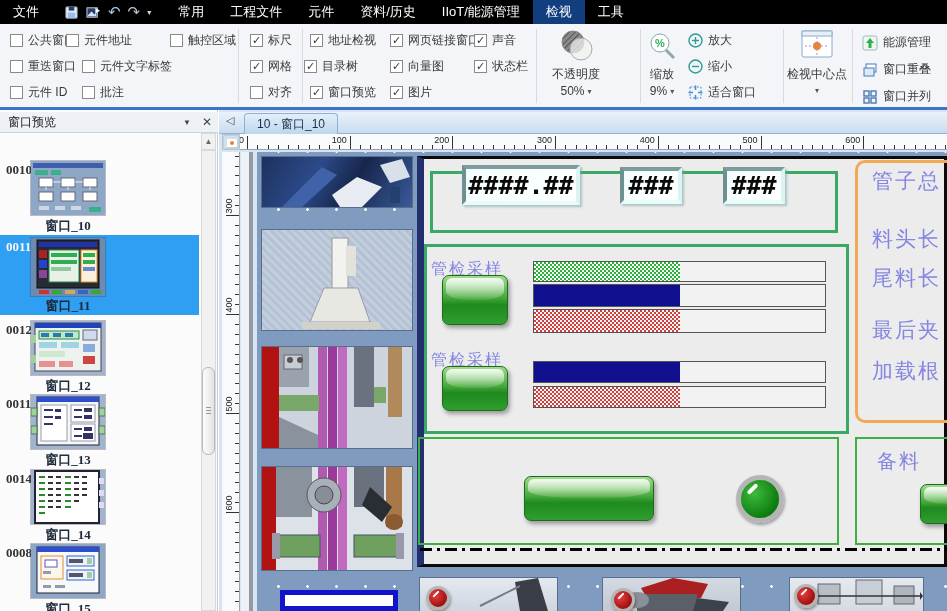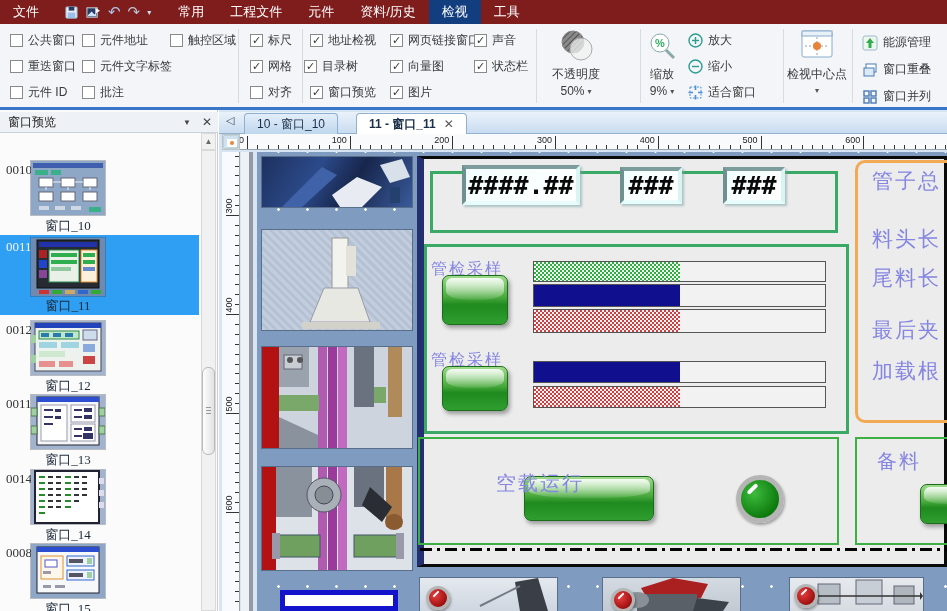--- a/index.html
+++ b/index.html
@@ -1,21 +1,21 @@
 <!DOCTYPE html>
 <html><head>
 <meta charset="utf-8">
 <style>
   * { box-sizing: border-box; margin: 0; padding: 0; }
   html,body { width:947px; height:611px; overflow:hidden; }
   body { font-family:"Liberation Sans", sans-serif; }
   .page { position:relative; width:947px; height:611px; background:#fff; overflow:hidden; }
 
   
-  .menubar { position:absolute; left:0; top:0; width:947px; height:24px; background:#7f1d1d; display:flex; align-items:center; }
+  .menubar { position:absolute; left:0; top:0; width:947px; height:24px; background:#000000; display:flex; align-items:center; }
   .mitem { color:#fff; font-size:13px; padding:0 13px; height:24px; line-height:24px; cursor:default; }
   .mitem.sel { background:#123d7e; }
   .qat { display:flex; align-items:center; gap:7px; margin:0 14px 0 12px; }
   .qat svg { display:block; }
   .qat .uglyph { font-size:15px; line-height:16px; }
 
   
   .ribbon { position:absolute; left:0; top:24px; width:947px; height:86px; background:#f3f5f8; border-bottom:3px solid #3a76c8; }
   .rsep { position:absolute; top:5px; width:1px; height:74px; background:#d8dce2; }
   .cb { position:absolute; display:flex; align-items:center; gap:5px; font-size:12px; color:#3a3a3a; height:15px; cursor:default; }
@@ -26,21 +26,21 @@
   .rval { position:absolute; font-size:12px; color:#3a3a3a; display:flex; align-items:center; gap:3px; justify-content:center; }
   .dd { font-size:8px; color:#555; }
   .ricon { position:absolute; }
   .rbtn { position:absolute; display:flex; align-items:center; gap:5px; font-size:12px; color:#3a3a3a; cursor:default; }
 
   
   .sidebar { position:absolute; left:0; top:110px; width:218px; height:501px; background:#fbfbfb; border-right:1px solid #c6ccd4; }
   .sb-head { position:absolute; left:0; top:2px; width:218px; height:21px; background:#eef2f6; border-bottom:1px solid #ccd2d9; font-size:12px; color:#222; line-height:21px; padding-left:8px; }
   .sb-head .hbtn { position:absolute; top:0; width:18px; height:21px; text-align:center; color:#444; cursor:default; }
   .slist { position:absolute; left:0; top:23px; width:199px; height:478px; overflow:hidden; background:#fbfbfb; }
-  .sitem { position:absolute; left:0; width:199px; height:76px; font-family:"Liberation Serif", serif; }
+  .sitem { position:absolute; left:0; width:199px; height:76px; font-family:"Liberation Serif", serif;font-weight:bold; }
   .sitem.sel { background:#2e9ff2; }
   .sid { position:absolute; left:6px; top:4px; font-size:13px; color:#333; }
   .sitem.sel .sid { color:#f6f6f6; }
   .thumb { position:absolute; left:31px; top:3px; width:74px; height:54px; box-shadow:0 0 0 1px rgba(60,70,90,.35); }
   .scap { position:absolute; left:31px; top:59px; width:74px; text-align:center; font-size:13px; color:#1c2a3a; }
   .sb-track { position:absolute; left:201px; top:40px; width:15px; height:461px; background:#f1f1f1; border:1px solid #d9d9d9; }
   .sb-up { position:absolute; left:201px; top:23px; width:15px; height:17px; background:#f1f1f1; border:1px solid #d9d9d9; font-size:8px; color:#666; text-align:center; line-height:15px; }
   .sb-thumb { position:absolute; left:202px; top:257px; width:13px; height:88px; background:linear-gradient(90deg,#fdfdfd,#e2e2e2); border:1px solid #b8b8b8; border-radius:6px; }
   .sb-thumb::after { content:""; position:absolute; left:3px; right:3px; top:42px; height:1px; background:#999; box-shadow:0 3px 0 #999, 0 -3px 0 #999; }
 
@@ -124,37 +124,38 @@
           </svg>
         </span>
       <span class="uglyph" style="color:#a9c4ec">↶</span>
       <span class="uglyph" style="color:#b9c3d2">↷</span>
       <span style="color:#cfe0f4;font-size:8px">▾</span>
     </div>
     <div class="mitem">常用</div>
     <div class="mitem">工程文件</div>
     <div class="mitem">元件</div>
     <div class="mitem">资料/历史</div>
+    <div class="mitem">IIoT/能源管理</div>
     <div class="mitem sel">检视</div>
     <div class="mitem">工具</div>
   </div>
 
   <div class="ribbon">
     <div class="rsep" style="left:238px"></div>
     <div class="rsep" style="left:302px"></div>
     <div class="rsep" style="left:536px"></div>
     <div class="rsep" style="left:640px"></div>
     <div class="rsep" style="left:783px"></div>
     <div class="rsep" style="left:852px"></div>
 
     <label class="cb" style="left:10px;top:9px">
         <span class="box"></span>
         <span>公共窗口</span>
       </label>
-    <label class="cb" style="left:82px;top:9px">
+    <label class="cb" style="left:66px;top:9px">
         <span class="box"></span>
         <span>元件地址</span>
       </label>
     <label class="cb" style="left:170px;top:9px">
         <span class="box"></span>
         <span>触控区域</span>
       </label>
     <label class="cb" style="left:10px;top:35px">
         <span class="box"></span>
         <span>重迭窗口</span>
@@ -490,21 +491,20 @@
     </div>
     <div class="sb-up">▲</div>
     <div class="sb-track"></div>
     <div class="sb-thumb"></div>
   </div>
 
   <div class="canvas-panel"></div>
   <div class="tabbar"></div>
   <span class="tab-scroll">◁</span>
   <div class="ctab" style="left:244px"><span>10 - 窗口_10</span></div>
-  <div class="ctab active" style="left:356px"><span>11 - 窗口_11</span><span class="tab-close">✕</span></div>
 
   <div class="corner"><svg width="16" height="14" viewBox="0 0 16 14">
         <rect x="1" y="1" width="14" height="12" fill="#fff" stroke="#8aa"></rect>
         <rect x="1" y="1" width="14" height="3" fill="#cfe0f0"></rect>
         <rect x="1" y="4" width="3" height="9" fill="#cfe0f0"></rect>
         <circle cx="9" cy="8" r="2" fill="#e8833a"></circle>
       </svg></div>
   <div class="hruler" id="hruler">
       <div class="tick major" style="left: 7px;"></div>
       <span class="rlabel" style="left: -24px;">0</span>
@@ -731,21 +731,20 @@
     </div>
 
   <div class="ogroup" style="left:855px;top:160px;width:112px;height:263px"></div>
   <div class="ptext" style="left:872px;top:167px;width:76px;font-size:21px">管子总</div>
   <div class="ptext" style="left:872px;top:225px;width:76px;font-size:21px">料头长</div>
   <div class="ptext" style="left:872px;top:264px;width:76px;font-size:21px">尾料长</div>
   <div class="ptext" style="left:872px;top:316px;width:76px;font-size:21px">最后夹</div>
   <div class="ptext" style="left:872px;top:357px;width:76px;font-size:21px">加载根</div>
 
   <div class="ggroup thin" style="left:418px;top:437px;width:421px;height:108px"></div>
-  <div class="ptext" style="left:496px;top:470px;font-size:20px;z-index:6">空载运行</div>
   <div class="gbtn" style="left:524px;top:476px;width:130px;height:45px"></div>
   <div class="led" style="left:736px;top:475px"></div>
 
   <div class="ggroup thin" style="left:855px;top:437px;width:112px;height:108px"></div>
   <div class="ptext" style="left:877px;top:448px;font-size:20px;z-index:6">备料</div>
   <div class="gbtn" style="left:920px;top:484px;width:60px;height:40px"></div>
 
   <div class="dashline"></div>
 
   <div class="mimg" style="left:420px;top:578px;width:137px;height:33px;background:linear-gradient(180deg,#e4e9ef,#cfd6df)">

